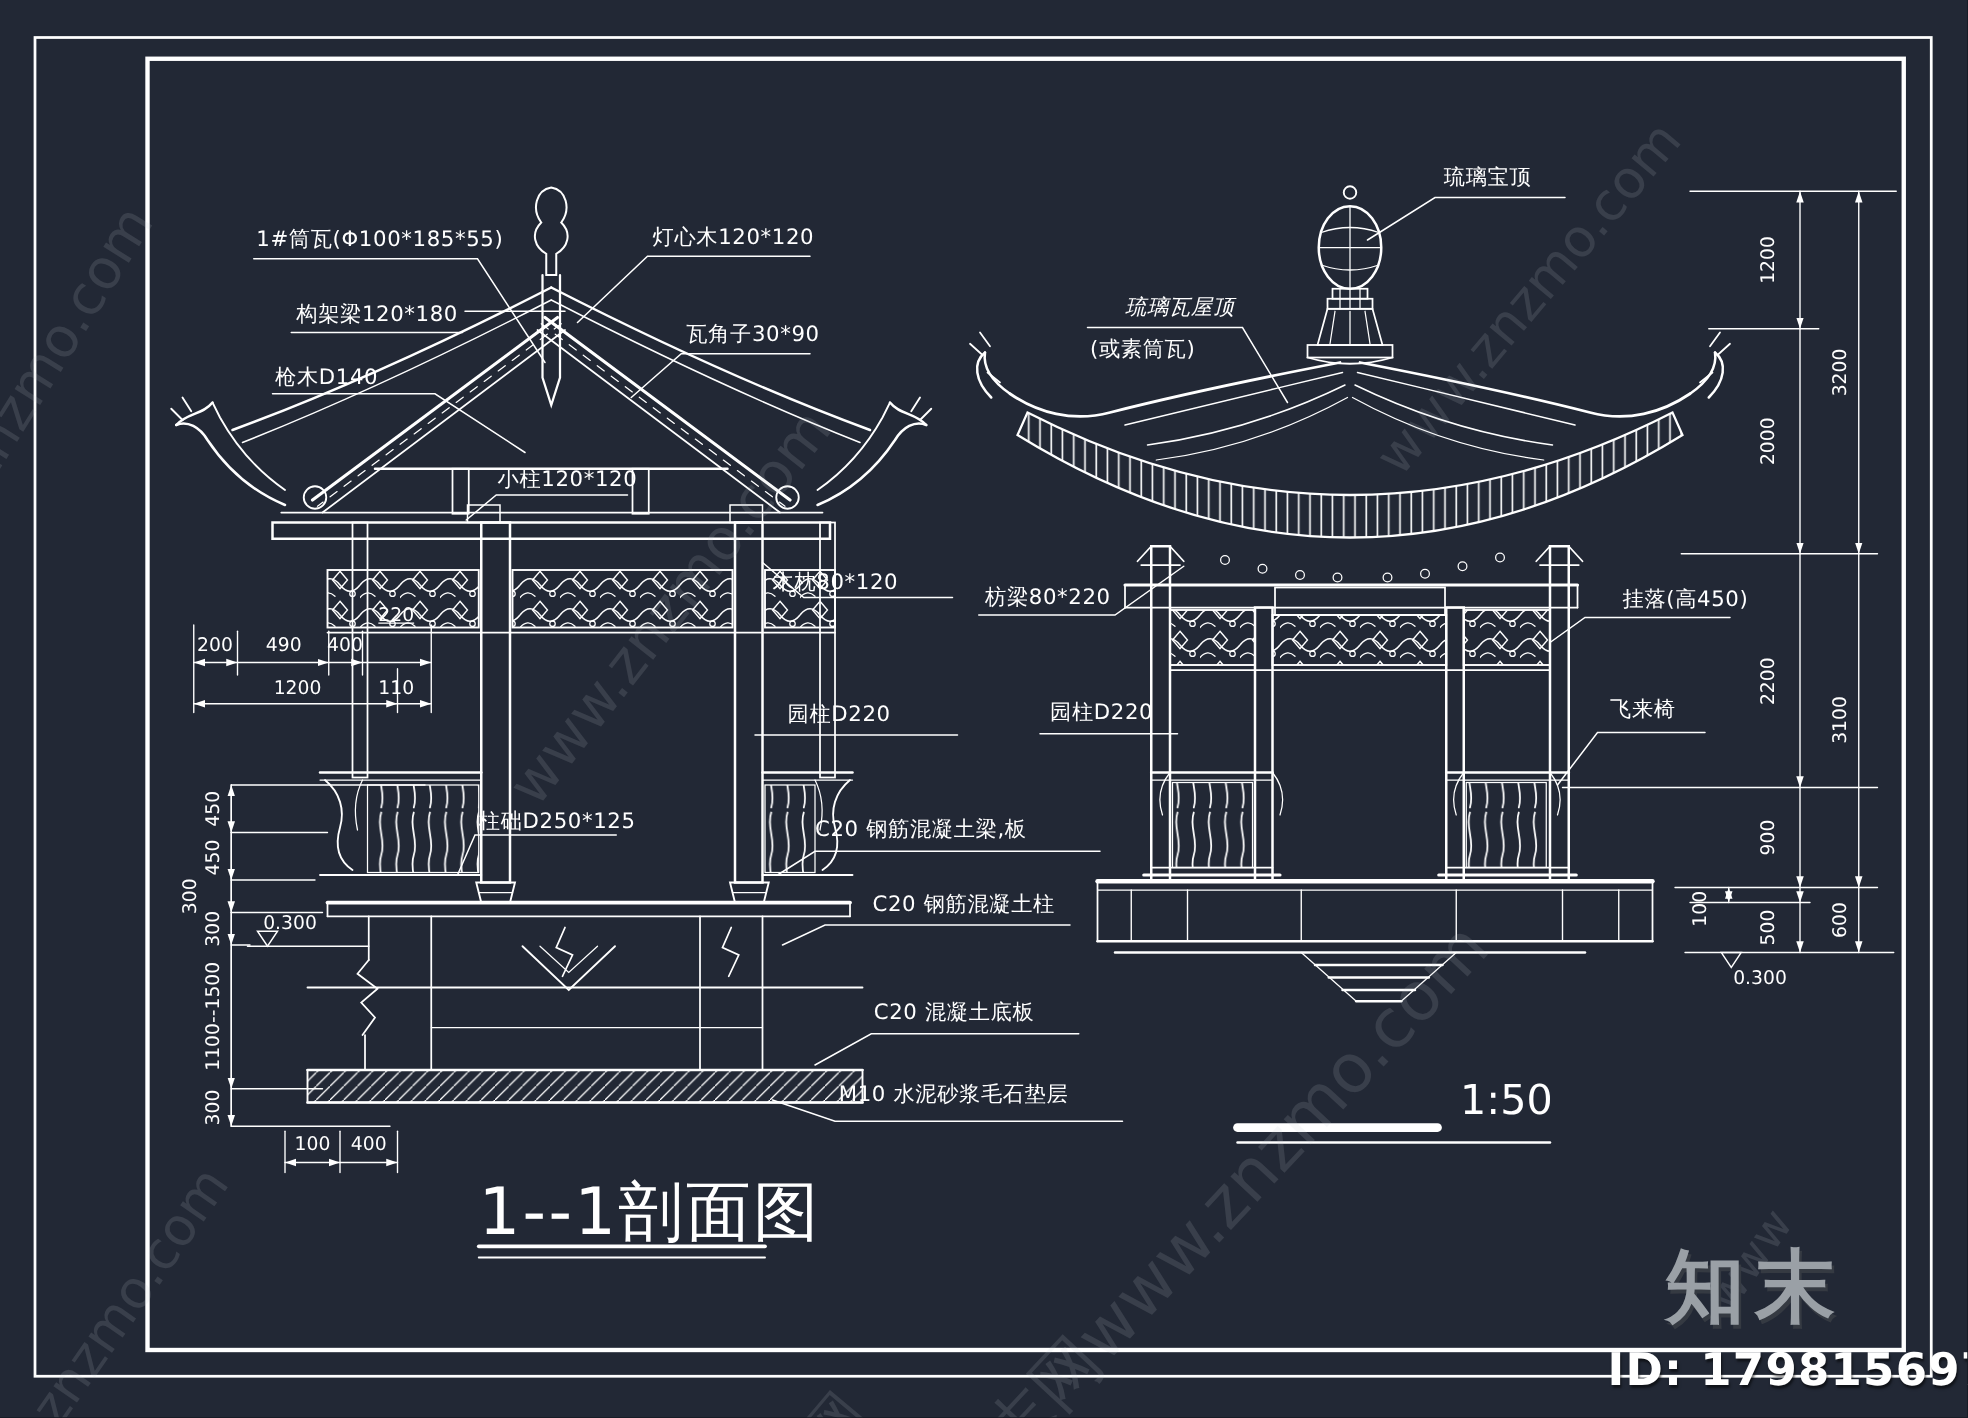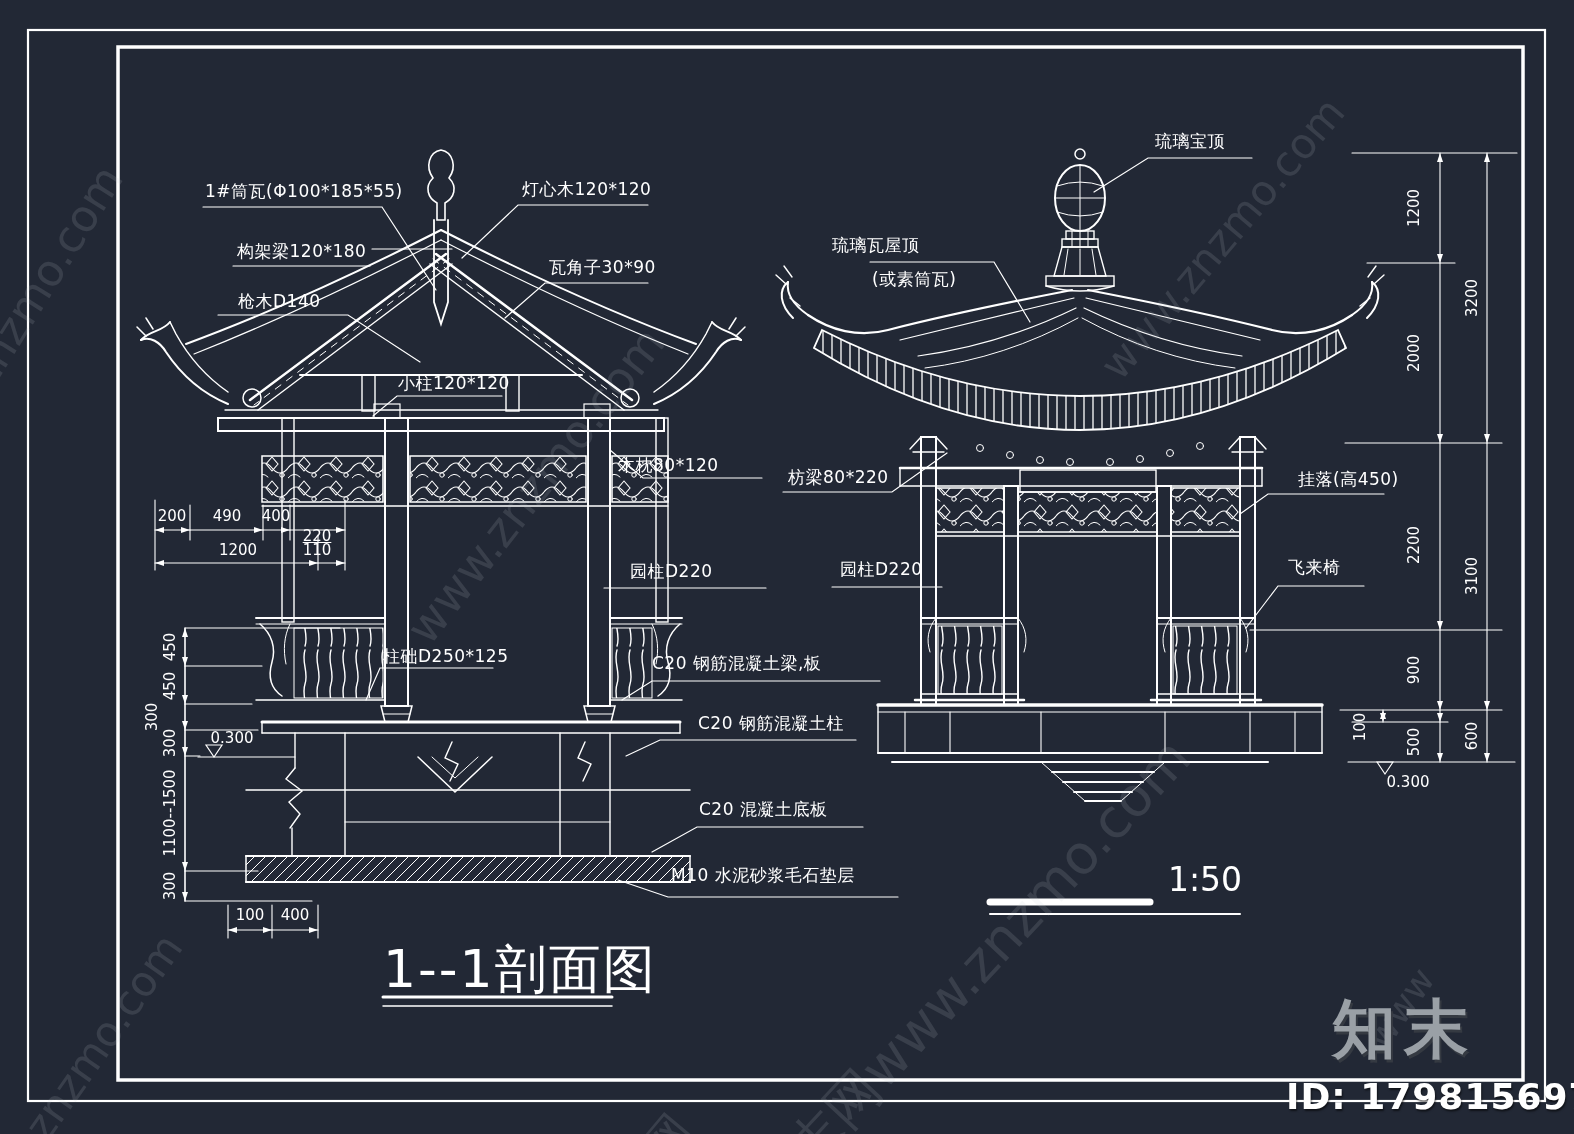--- a/index.html
+++ b/index.html
@@ -326,50 +326,50 @@
 <div class="wm" style="left:1128px;top:340px;font-size:42px;transform:rotate(-50deg);">www.znzmo.com</div>
 <div class="wm" style="left:788px;top:1150px;font-size:54px;transform:rotate(-47deg);">知末网www.znzmo.com</div>
 <div class="wm" style="left:55px;top:1100px;font-size:42px;transform:rotate(-55deg);">znzmo.com</div>
 <div class="wm" style="left:618px;top:1185px;font-size:46px;transform:rotate(-50deg);">知末网</div>
 <div class="wm" style="left:1392px;top:1015px;font-size:36px;transform:rotate(-55deg);">www</div>
 
 <div class="lbl" style="left:205px;top:180px;">1#筒瓦(Φ100*185*55)</div>
 <div class="lbl" style="left:522px;top:178px;">灯心木120*120</div>
 <div class="lbl" style="left:237px;top:240px;text-align:right;">构架梁120*180</div>
 <div class="lbl" style="left:549px;top:256px;">瓦角子30*90</div>
-<div class="lbl" style="left:238px;top:290px;">枪木D140</div>
+<div class="lbl" style="left:220px;top:290px;">枪木D140</div>
 <div class="lbl" style="left:398px;top:372px;">小柱120*120</div>
 <div class="lbl" style="left:618px;top:454px;text-align:center;">木枕80*120</div>
 <div class="lbl" style="left:630px;top:560px;">园柱D220</div>
 <div class="lbl" style="left:383px;top:645px;">柱础D250*125</div>
 <div class="lbl" style="left:652px;top:652px;">C20 钢筋混凝土梁,板</div>
 <div class="lbl" style="left:666px;top:712px;margin-left:32px;">C20 钢筋混凝土柱</div>
 <div class="lbl" style="left:699px;top:798px;">C20 混凝土底板</div>
 <div class="lbl" style="left:671px;top:864px;">M10 水泥砂浆毛石垫层</div>
 
 <div class="hdim" style="left:172px;top:516px;">200</div>
 <div class="hdim" style="left:227px;top:516px;">490</div>
 <div class="hdim" style="left:276px;top:516px;">400</div>
-<div class="hdim" style="left:317px;top:536px;text-decoration:underline;">220</div>
+<div class="hdim" style="left:317px;top:492px;text-decoration:underline;">220</div>
 <div class="hdim" style="left:238px;top:550px;">1200</div>
 <div class="hdim" style="left:317px;top:550px;">110</div>
 <div class="vdim" style="left:170px;top:647px;">450</div>
 <div class="vdim" style="left:170px;top:686px;">450</div>
 <div class="vdim" style="left:152px;top:717px;">300</div>
 <div class="vdim" style="left:170px;top:743px;">300</div>
 <div class="vdim" style="left:170px;top:813px;">1100--1500</div>
 <div class="vdim" style="left:170px;top:886px;">300</div>
 <div class="hdim" style="left:232px;top:738px;">0.300</div>
 <div class="hdim" style="left:250px;top:915px;">100</div>
 <div class="hdim" style="left:295px;top:915px;">400</div>
 
 <div class="title-sec" style="left:383px;top:935px;">1--1剖面图</div>
 
 <div class="lbl" style="left:1155px;top:130px;">琉璃宝顶</div>
-<div class="lbl" style="left:832px;top:234px;">琉璃瓦屋顶</div>
+<div class="lbl" style="left:900px;top:234px;font-style:italic;">琉璃瓦屋顶</div>
 <div class="lbl" style="left:872px;top:268px;">(或素筒瓦)</div>
 <div class="lbl" style="left:788px;top:466px;">枋梁80*220</div>
 <div class="lbl" style="left:1274px;top:468px;margin-left:24px;">挂落(高450)</div>
 <div class="lbl" style="left:840px;top:558px;">园柱D220</div>
 <div class="lbl" style="left:1288px;top:556px;">飞来椅</div>
 
 <div class="vdim" style="left:1414px;top:208px;">1200</div>
 <div class="vdim" style="left:1414px;top:353px;">2000</div>
 <div class="vdim" style="left:1414px;top:545px;">2200</div>
 <div class="vdim" style="left:1414px;top:670px;">900</div>

